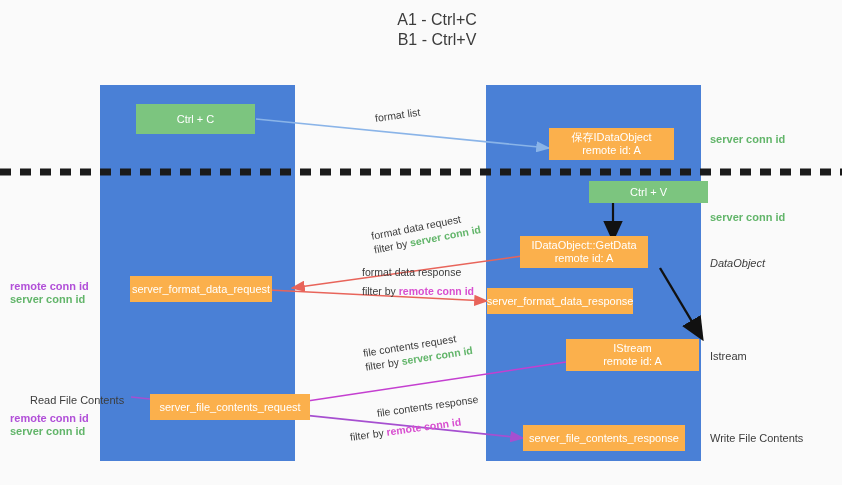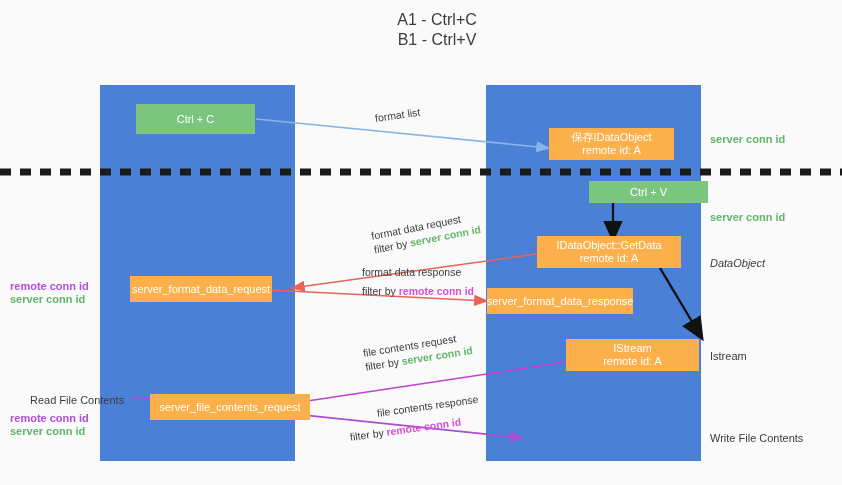--- a/index.html
+++ b/index.html
@@ -161,21 +161,21 @@
 
   <div class="abs box orange" style="left:549px; top:128px; width:125px; height:32px;">
     <span>保存IDataObject</span>
     <span>remote id: A</span>
   </div>
 
   <div class="abs box green" style="left:554px; top:181px; width:119px; height:22px;margin-left:35px;">
     <span>Ctrl + V</span>
   </div>
 
-  <div class="abs box orange" style="left:537px; top:236px; width:144px; height:32px;">
+  <div class="abs box orange" style="left:520px; top:236px; width:128px; height:32px;">
     <span>IDataObject::GetData</span>
     <span>remote id: A</span>
   </div>
 
   <div class="abs box orange" style="left:130px; top:276px; width:142px; height:26px;">
     <span>server_format_data_request</span>
   </div>
 
   <div class="abs box orange" style="left:487px; top:288px; width:146px; height:26px;">
     <span>server_format_data_response</span>
@@ -183,20 +183,23 @@
 
   <div class="abs box orange" style="left:566px; top:339px; width:133px; height:32px;">
     <span>IStream</span>
     <span>remote id: A</span>
   </div>
 
   <div class="abs box orange" style="left:130px; top:394px; width:160px; height:26px;margin-left:20px;">
     <span>server_file_contents_request</span>
   </div>
 
+  <div class="abs box orange" style="left:523px; top:425px; width:162px; height:26px;">
+    <span>server_file_contents_response</span>
+  </div>
 
   <div class="abs note green" style="left:710px; top:132px;">server conn id</div>
 
   <div class="abs note green" style="left:710px; top:210px;">server conn id</div>
 
   <div class="abs note dark" style="left:710px; top:256px;font-style:italic;">DataObject</div>
 
   <div class="abs note dark" style="left:710px; top:349px;">Istream</div>
 
   <div class="abs note dark" style="left:710px; top:431px;">Write File Contents</div>

